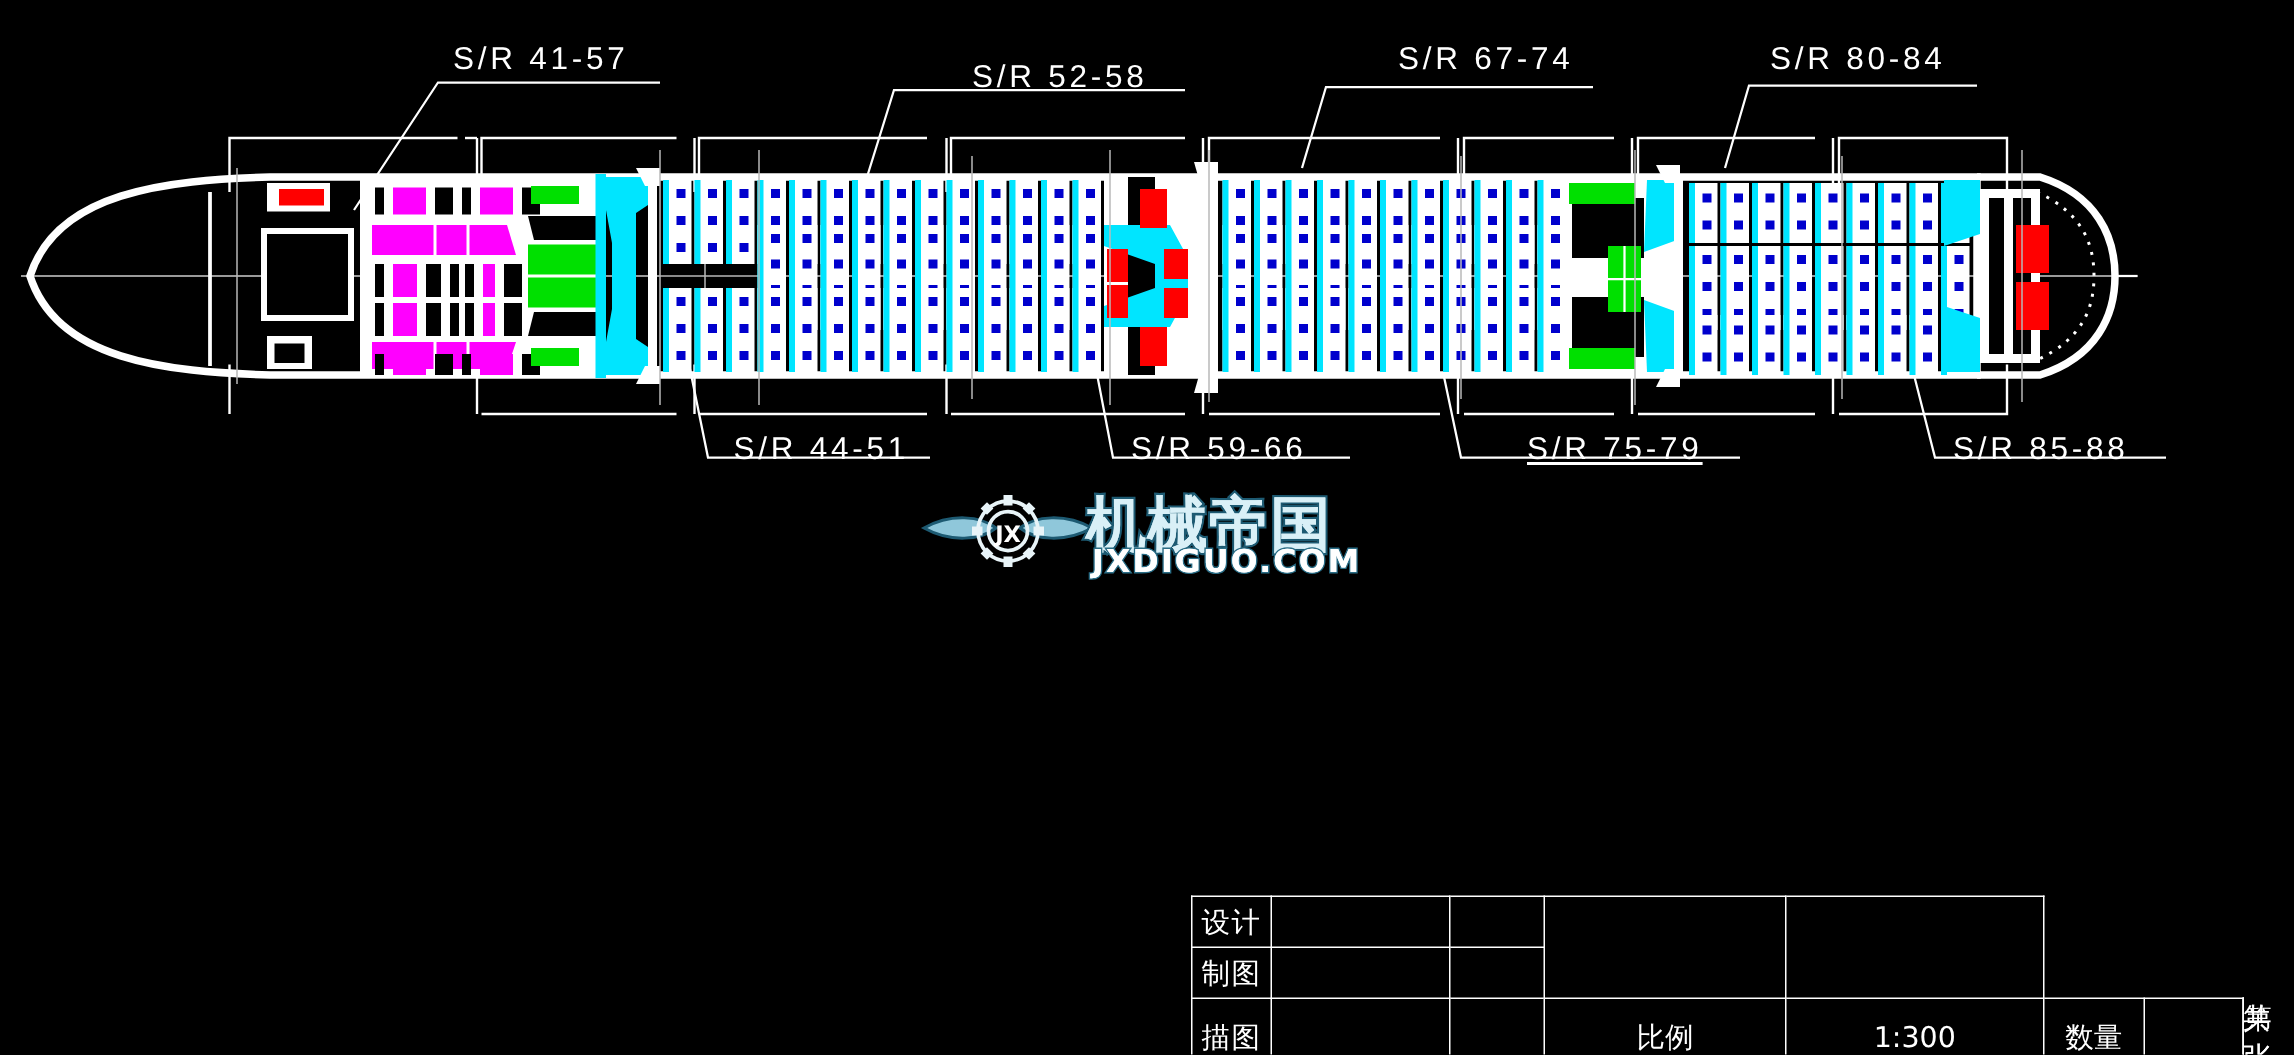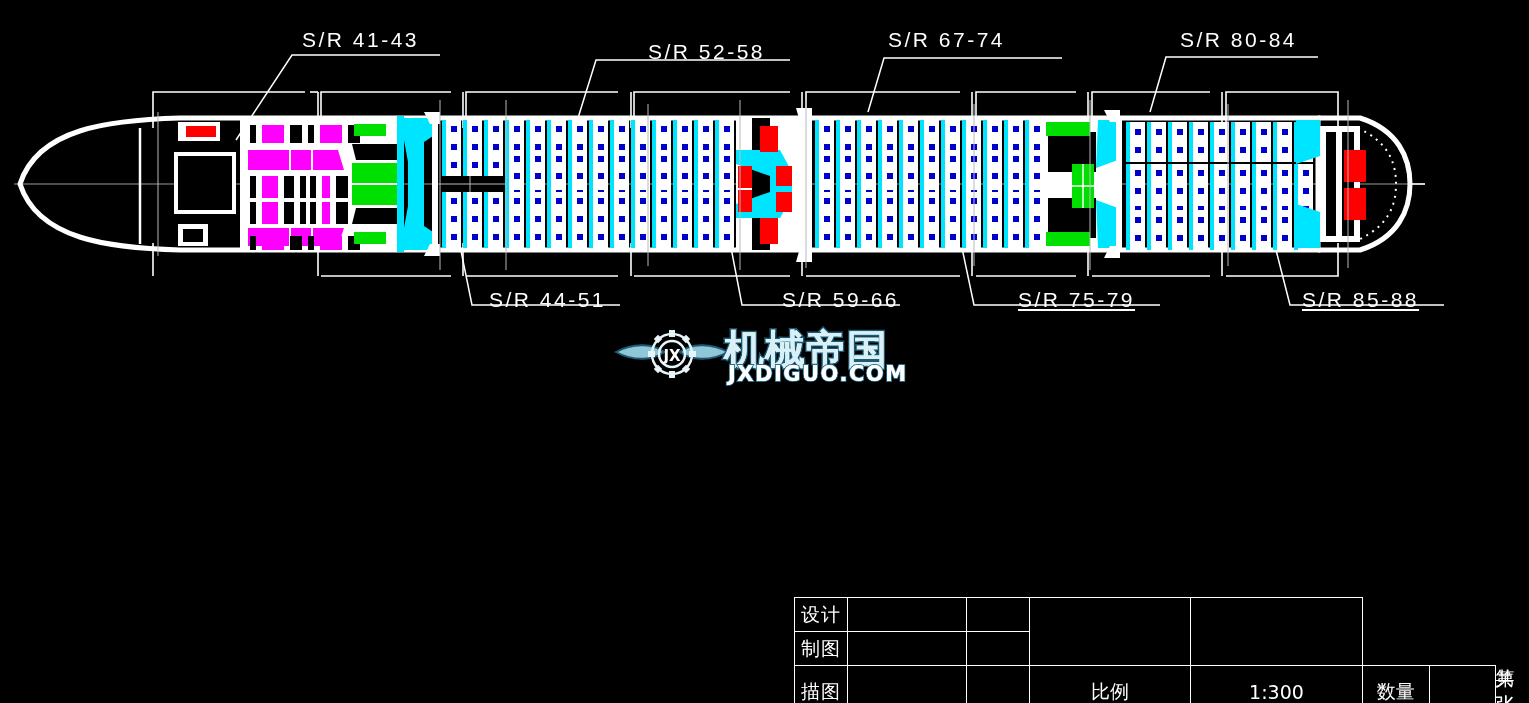--- a/index.html
+++ b/index.html
@@ -382,29 +382,29 @@
       <line x1="440" y1="100" x2="440" y2="270"></line>
       <line x1="506" y1="100" x2="506" y2="270"></line>
       <line x1="648" y1="104" x2="648" y2="266"></line>
       <line x1="740" y1="100" x2="740" y2="270"></line>
       <line x1="974" y1="104" x2="974" y2="266"></line>
       <line x1="1090" y1="100" x2="1090" y2="270"></line>
       <line x1="1228" y1="104" x2="1228" y2="266"></line>
     </g>
   </svg>
 
-  <div class="lbl" style="left:302px; top:28px;">S/R 41-43</div>
+  <div class="lbl" style="left:302px; top:28px;">S/R 41-57</div>
   <div class="lbl" style="left:648px; top:40px;">S/R 52-58</div>
-  <div class="lbl" style="left:888px; top:28px;">S/R 67-74</div>
+  <div class="lbl" style="left:932px; top:28px;">S/R 67-74</div>
   <div class="lbl" style="left:1180px; top:28px;text-align:center;">S/R 80-84</div>
 
   <div class="lbl" style="left:489px; top:288px;">S/R 44-51</div>
-  <div class="lbl" style="left:754px; top:288px;margin-left:28px;">S/R 59-66</div>
+  <div class="lbl" style="left:754px; top:288px;">S/R 59-66</div>
   <div class="lbl" style="left:1018px; top:288px;text-decoration:underline;">S/R 75-79</div>
-  <div class="lbl" style="left:1302px; top:288px;text-decoration:underline;">S/R 85-88</div>
+  <div class="lbl" style="left:1302px; top:288px;">S/R 85-88</div>
 
   <div id="wm">
     <svg width="120" height="62" viewBox="0 0 120 62">
       <g stroke="#1d5a72" stroke-width="2" fill="#8fc7da">
         <path d="M4,26 C22,16 42,18 52,26 C42,34 22,36 4,26 Z"></path>
         <path d="M116,26 C98,16 78,18 68,26 C78,34 98,36 116,26 Z"></path>
       </g>
       <g fill="none" stroke="#e8f4f8" stroke-width="2.5">
         <circle cx="60" cy="28" r="20"></circle>
         <circle cx="60" cy="28" r="13"></circle>

